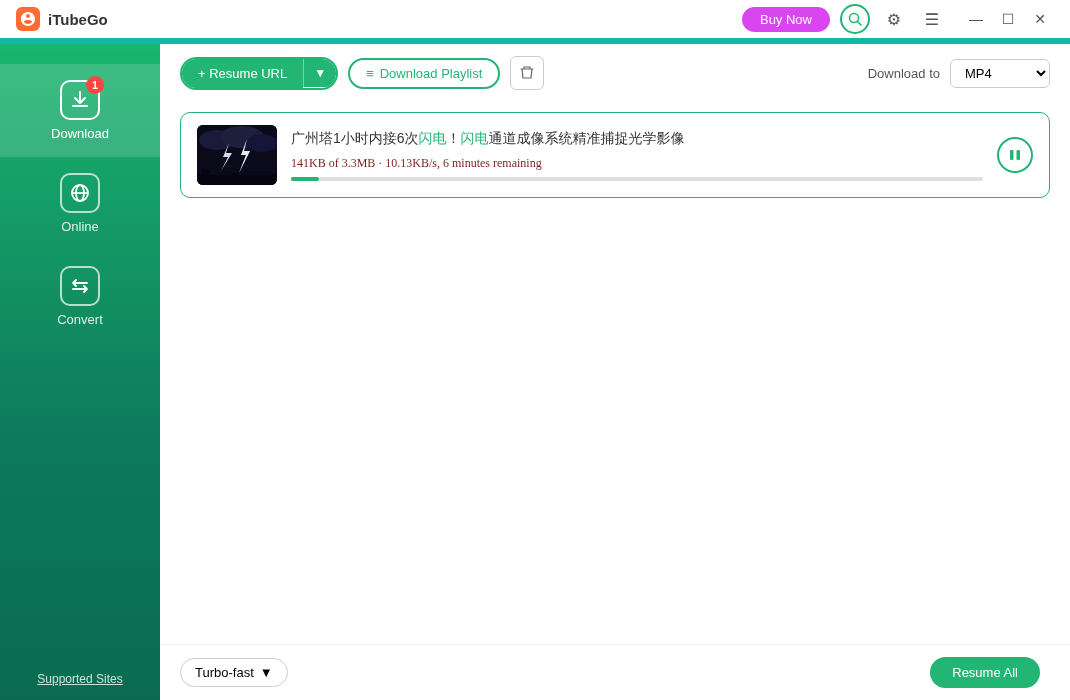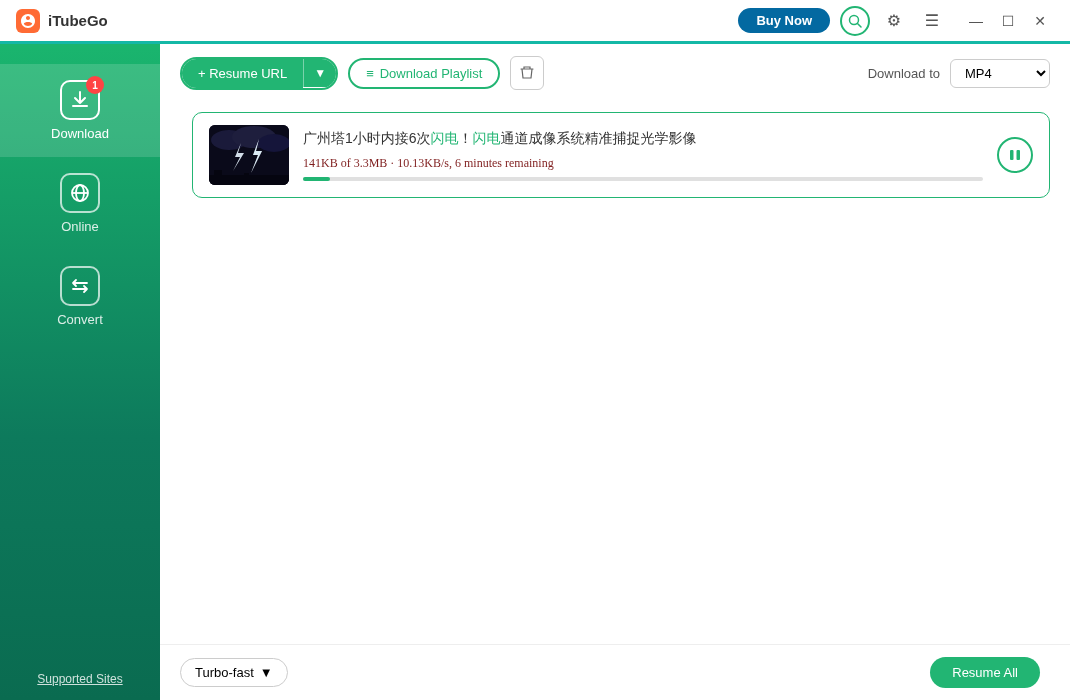--- a/index.html
+++ b/index.html
@@ -13,21 +13,21 @@
       background: #f5f5f5;
     }
 
     
     .titlebar {
       height: 44px;
       background: #fff;
       display: flex;
       align-items: center;
       padding: 0 16px;
-      border-bottom: 3px solid #14b8a6;
+      border-bottom: 6px solid #14b8a6;
       flex-shrink: 0;
     }
     .titlebar-logo {
       display: flex;
       align-items: center;
       gap: 8px;
       font-size: 15px;
       font-weight: 600;
       color: #333;
     }
@@ -42,27 +42,27 @@
       color: white;
       font-size: 13px;
     }
     .titlebar-actions {
       margin-left: auto;
       display: flex;
       align-items: center;
       gap: 10px;
     }
     .buy-now-btn {
-      background: #0369a1;
+      background: #d946ef;
       color: white;
       border: none;
       border-radius: 14px;
       padding: 5px 18px;
       font-size: 13px;
-      font-weight: 700;
+      font-weight: 400;
       cursor: pointer;
     }
     .titlebar-icon-btn {
       width: 28px;
       height: 28px;
       border: none;
       background: transparent;
       cursor: pointer;
       display: flex;
       align-items: center;
@@ -309,21 +309,20 @@
     }
     .download-item {
       display: flex;
       align-items: center;
       border: 1px solid #22b573;
       border-radius: 10px;
       padding: 12px 16px;
       gap: 14px;
       background: white;
       margin-bottom: 10px;
-      margin-left: 12px;
     }
     .item-thumbnail {
       width: 80px;
       height: 60px;
       border-radius: 6px;
       background: #1a1a2e;
       flex-shrink: 0;
       overflow: hidden;
       position: relative;
     }

